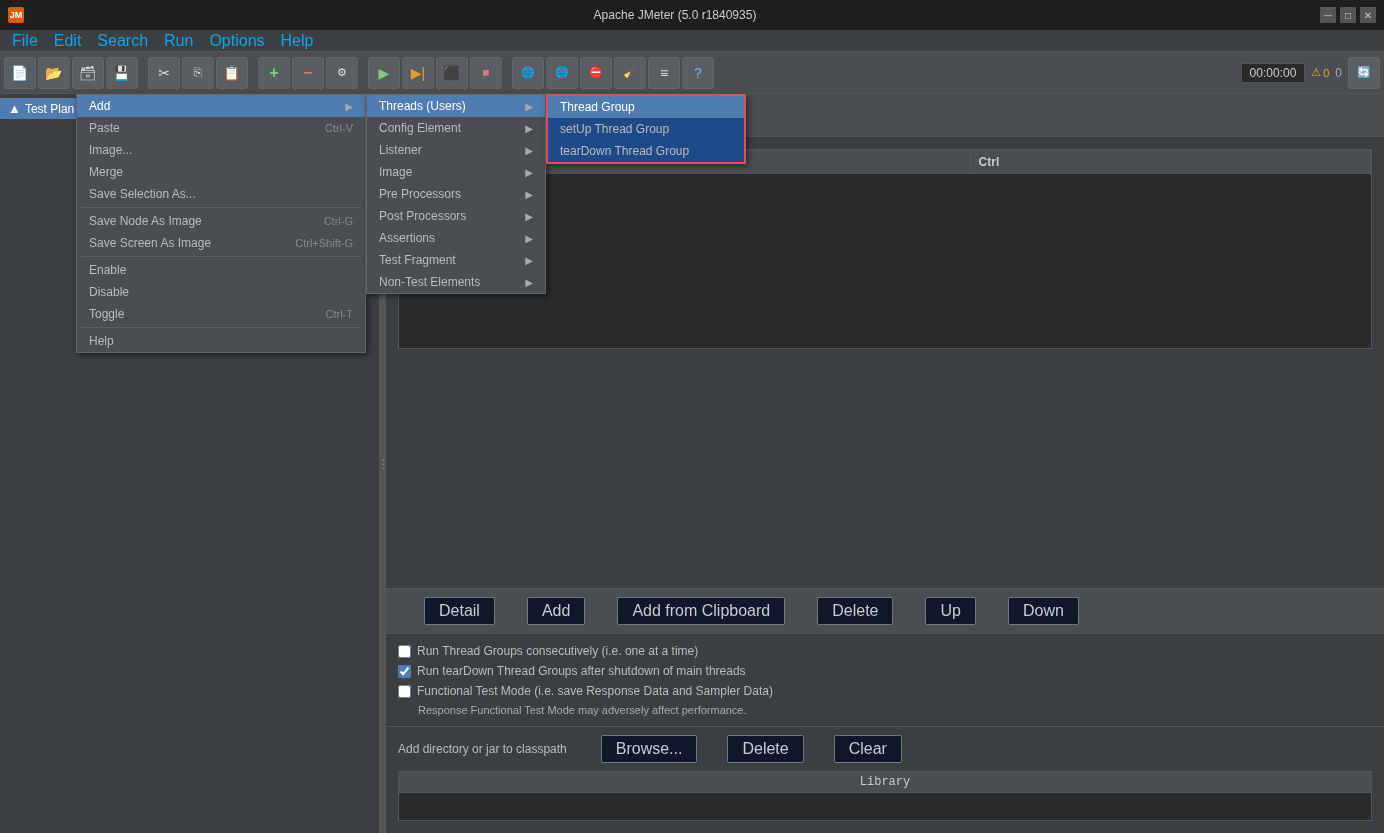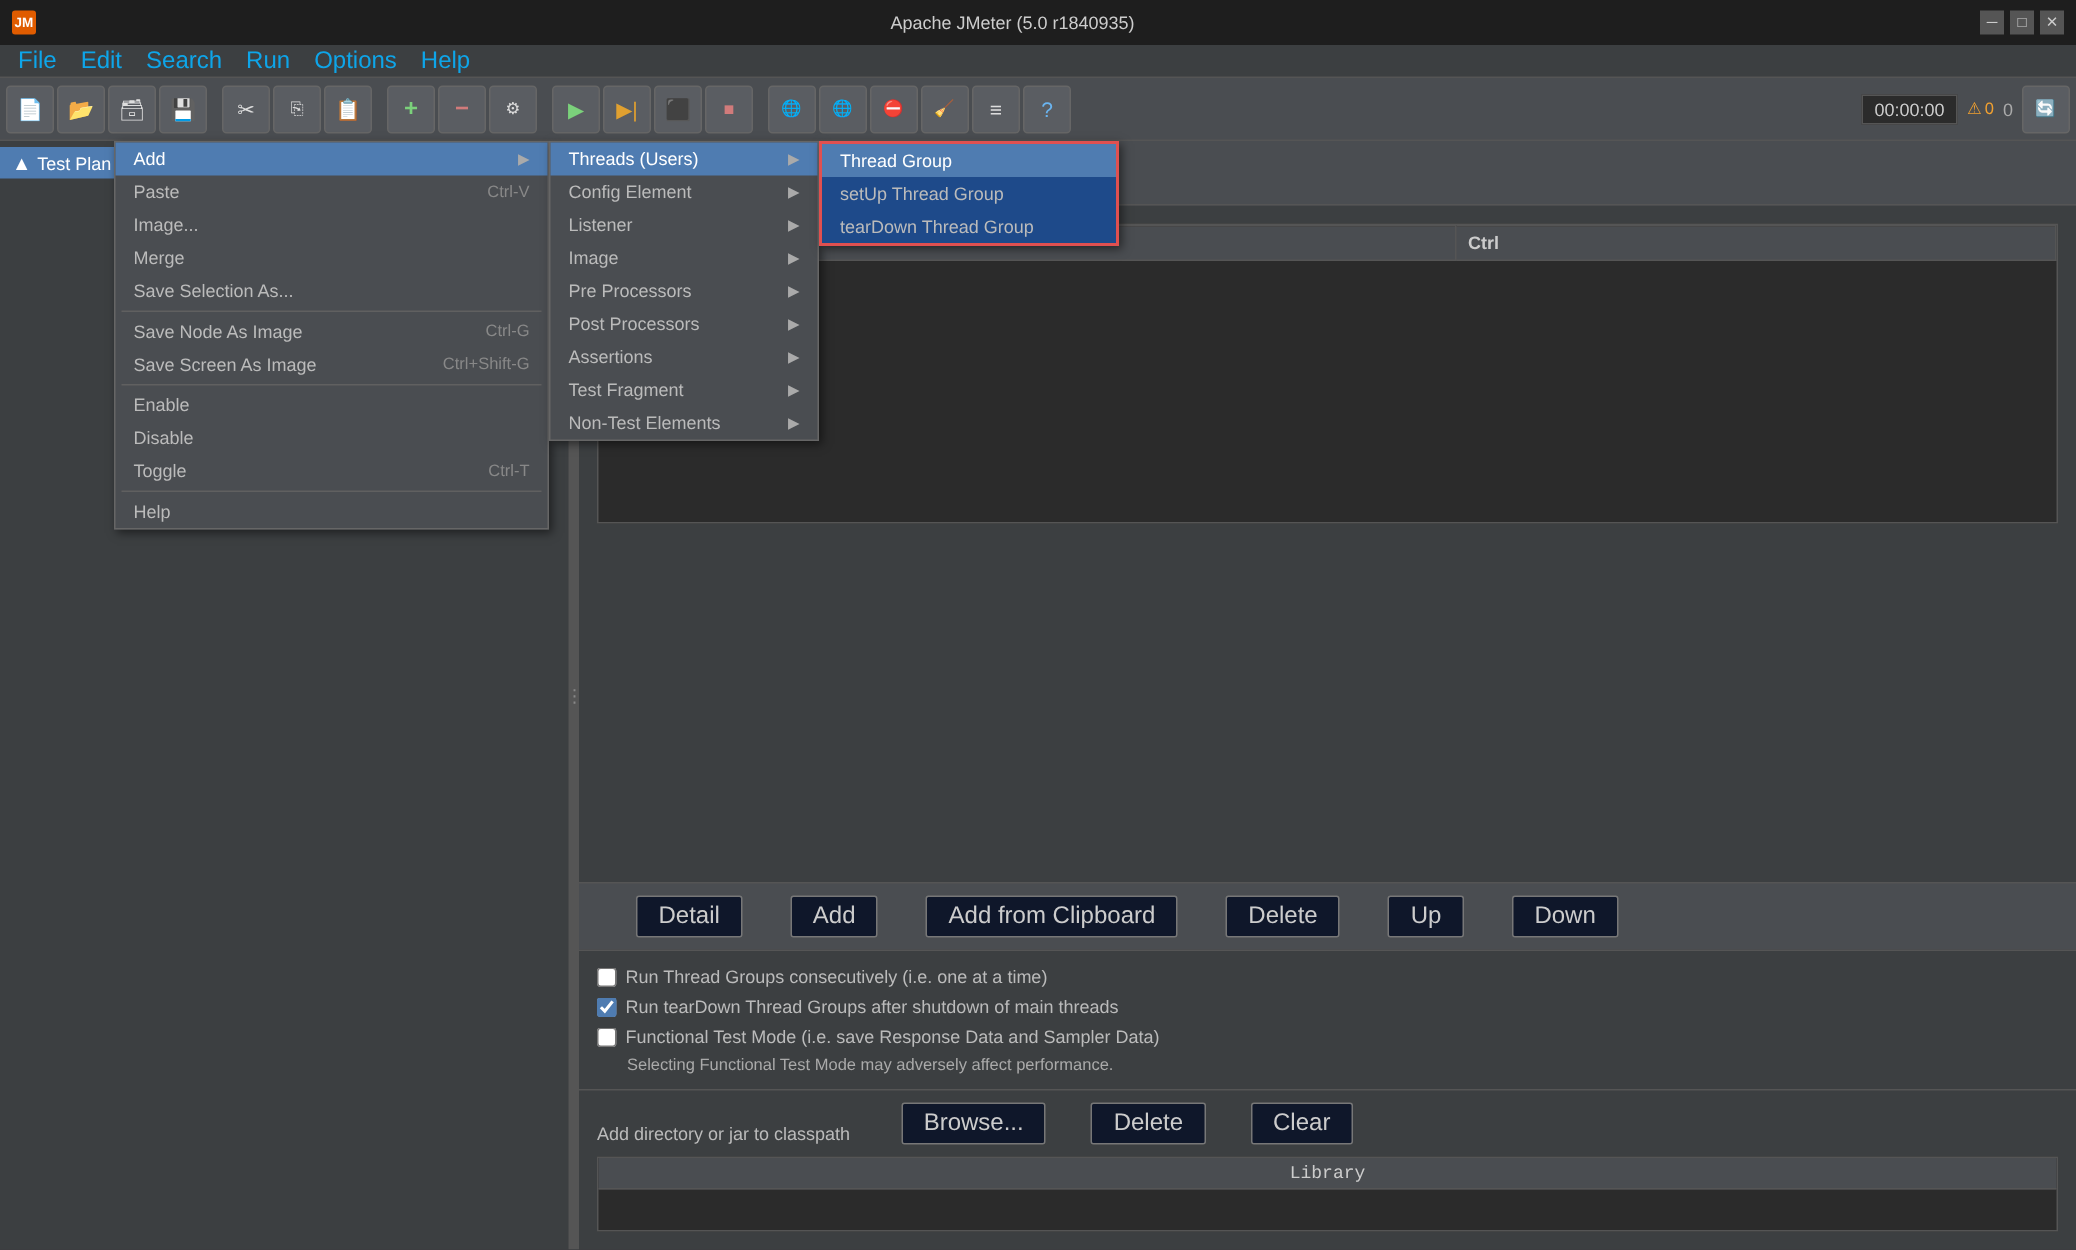--- a/index.html
+++ b/index.html
@@ -282,21 +282,21 @@
       display: flex; align-items: center; gap: 6px;
       margin-bottom: 6px;
       font-size: 12px; color: #bbbbbb;
     }
     .checkbox-row input[type=checkbox] {
       width: 13px; height: 13px;
       accent-color: #4f7cb1;
     }
 
     .classpath-row {
-      display: flex; align-items: flex-end; gap: 8px;
+      display: flex; align-items: center; gap: 8px;
       padding: 8px 12px;
       border-top: 1px solid #555;
       font-size: 12px; color: #bbbbbb;
     }
     .classpath-row .cp-btns { display: flex; gap: 4px; }
 
     .library-area {
       margin: 0 12px 12px 12px;
       border: 1px solid #555;
       background: #2b2b2b;
@@ -530,21 +530,21 @@
         <label for="cb1">Run Thread Groups consecutively (i.e. one at a time)</label>
       </div>
       <div class="checkbox-row">
         <input type="checkbox" id="cb2" checked="" style="">
         <label for="cb2">Run tearDown Thread Groups after shutdown of main threads</label>
       </div>
       <div class="checkbox-row">
         <input type="checkbox" id="cb3" style="">
         <label for="cb3">Functional Test Mode (i.e. save Response Data and Sampler Data)</label>
       </div>
-      <div style="font-size:11px;color:#aaa;margin-top:4px;margin-left:20px;">Selecting Functional Test Mode may adversely affect performance.</div>
+      <div style="font-size:11px;color:#aaa;margin-top:4px;margin-left:20px;">Response Functional Test Mode may adversely affect performance.</div>
     </div>
 
     <div class="classpath-row">
       <span>Add directory or jar to classpath</span>
       <div class="cp-btns">
         <button class="action-btn">Browse...</button>
         <button class="action-btn">Delete</button>
         <button class="action-btn">Clear</button>
       </div>
     </div>

